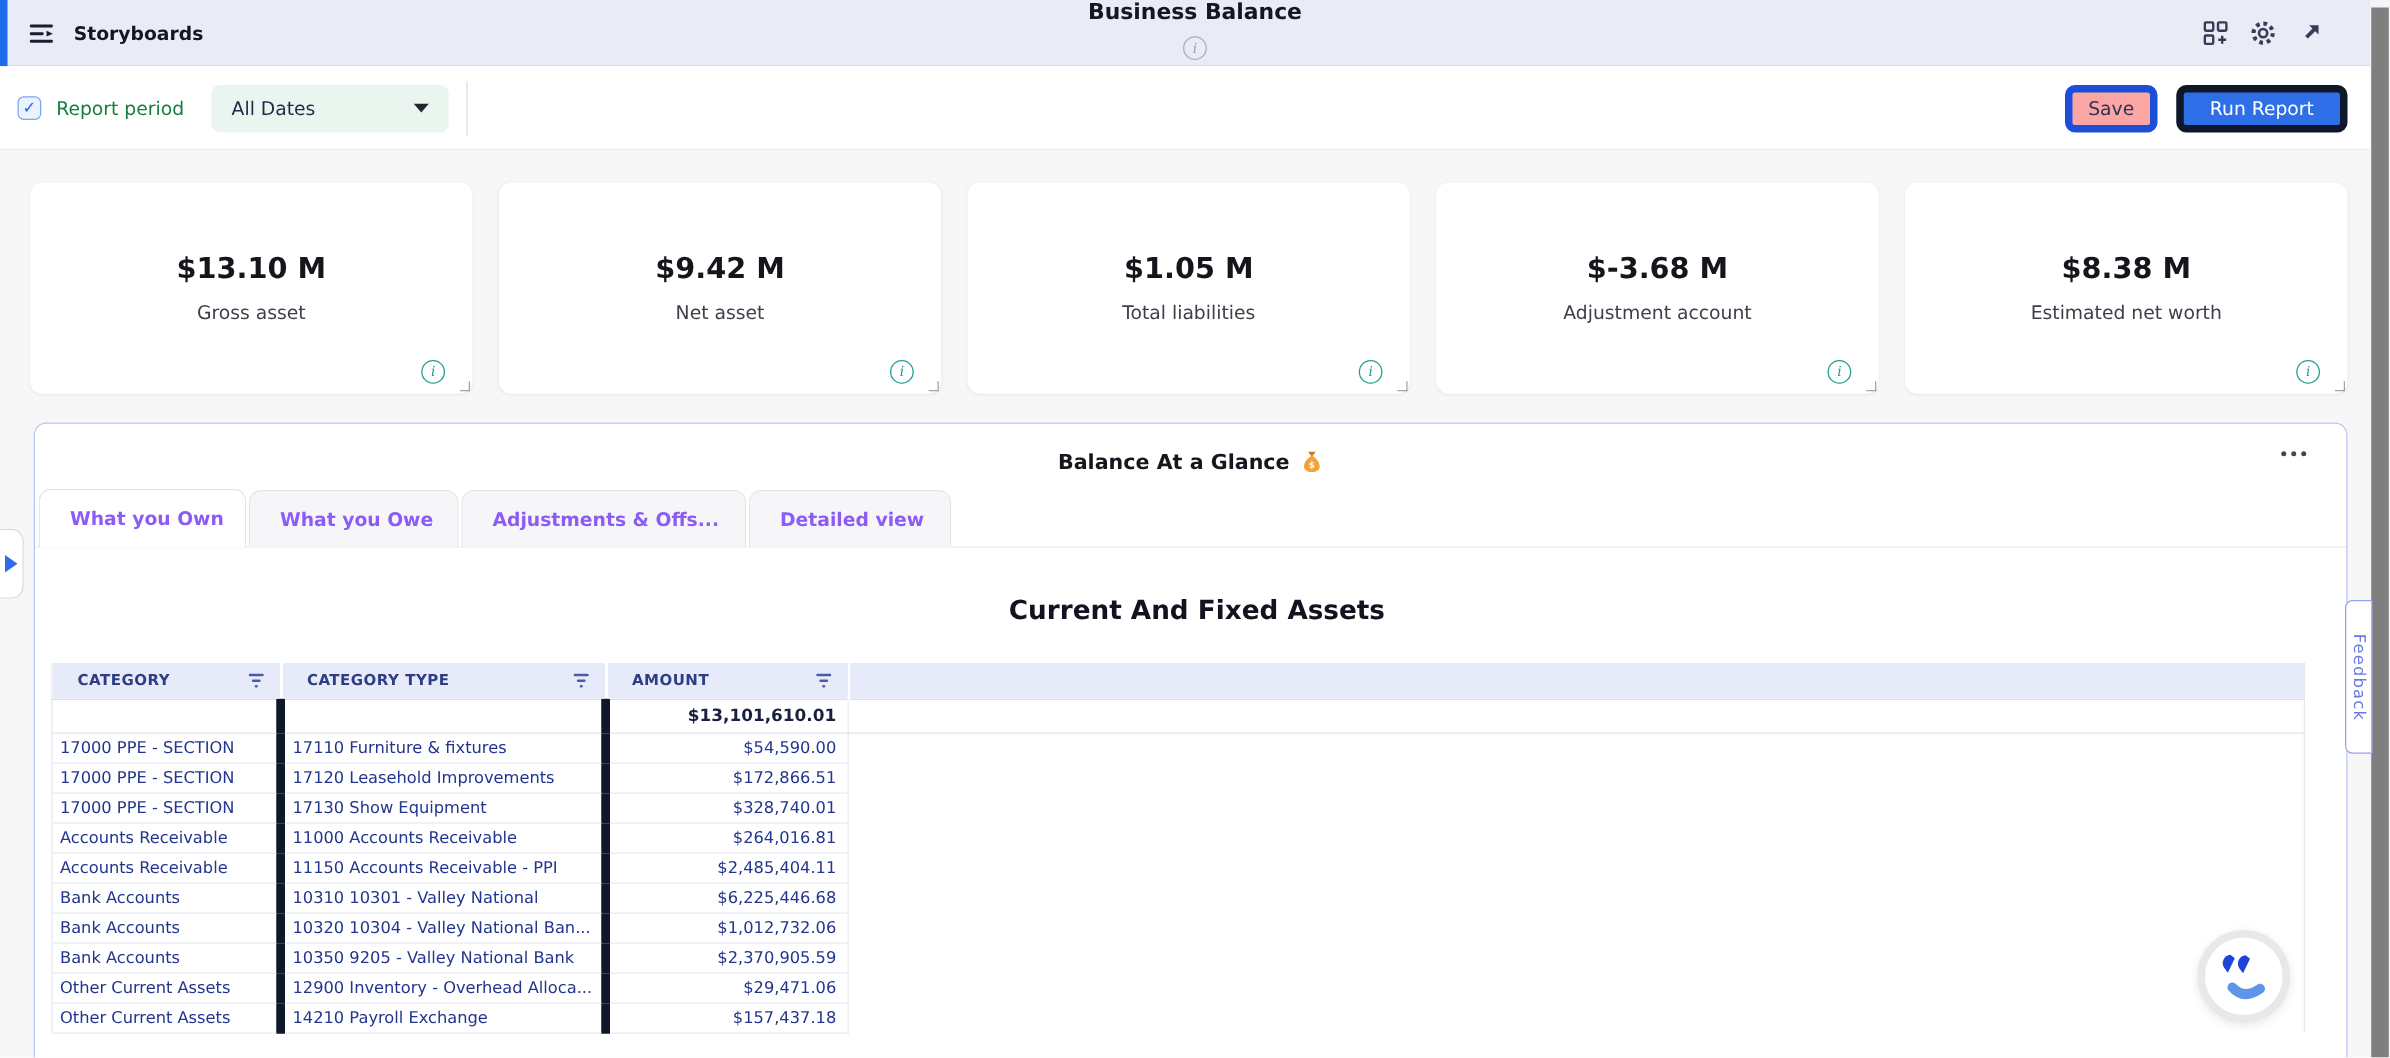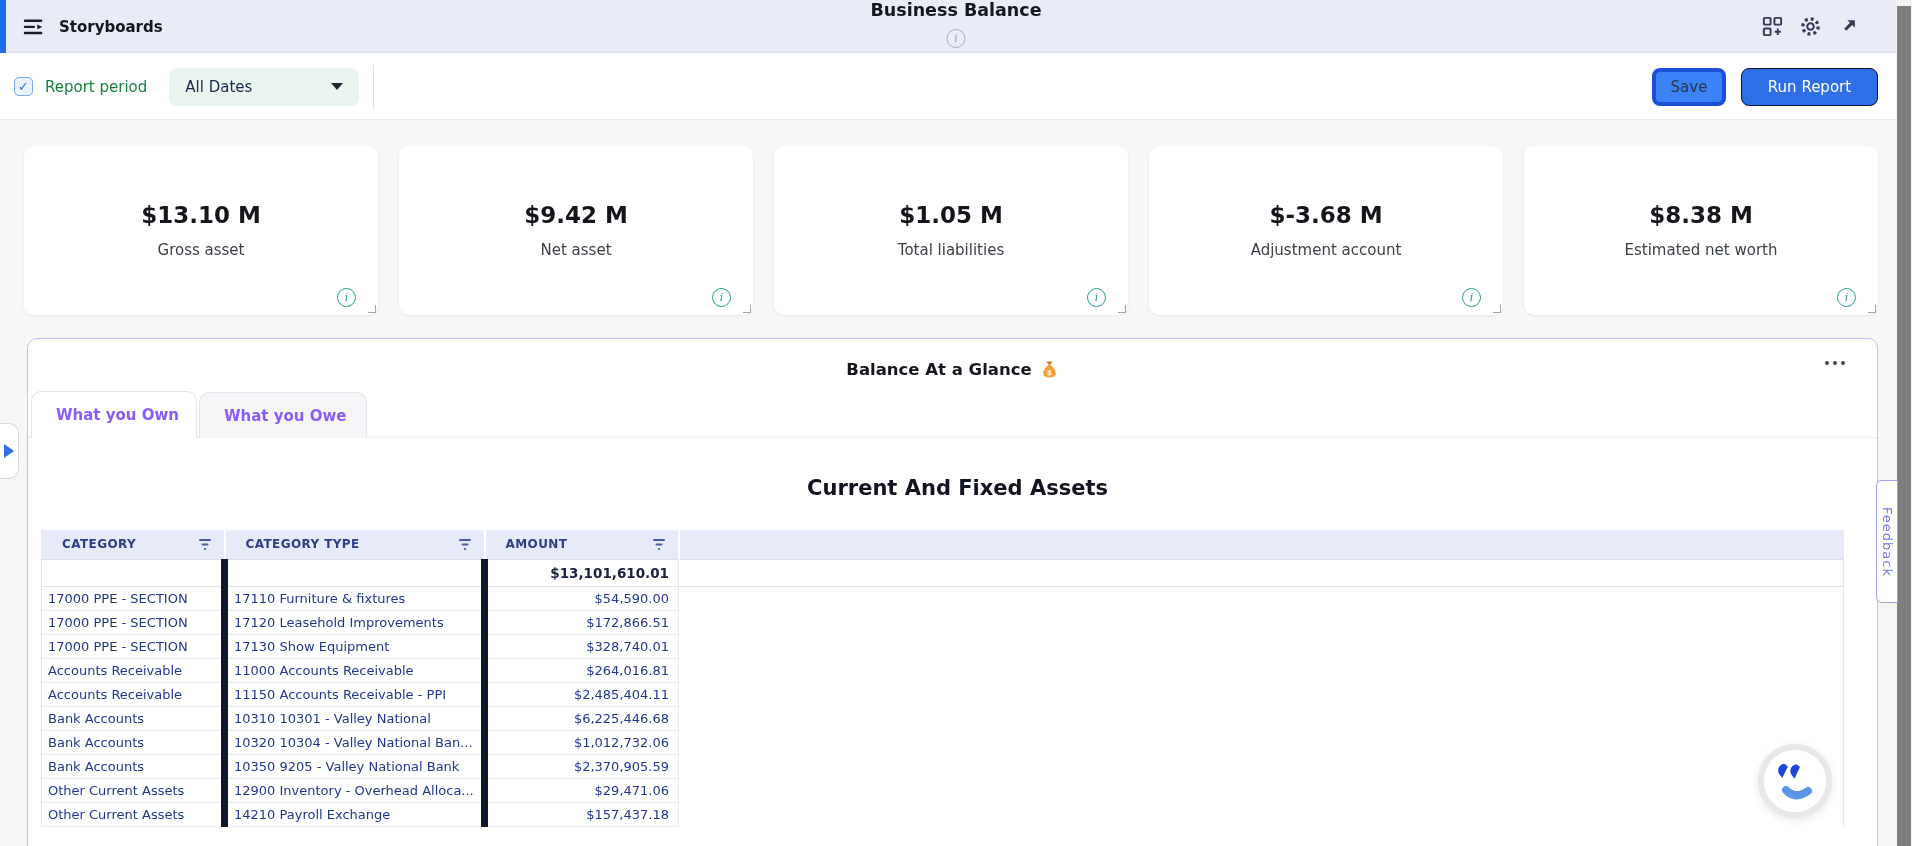--- a/index.html
+++ b/index.html
@@ -33,22 +33,22 @@
   .rp-label { margin-left:12px; font-size:15px; color:#15803d; }
   .dropdown { margin-left:22px; width:190px; height:38px; background:#e9f5ee; border-radius:7px;
               display:flex; align-items:center; padding:0 16px; cursor:pointer; }
   .dropdown-value { font-size:15px; color:#1c2a4a; flex:1; }
   .caret { width:0; height:0; border-left:6px solid transparent; border-right:6px solid transparent;
            border-top:7px solid #22262e; }
   .v-divider { margin-left:14px; width:1px; height:44px; background:#dcdee8; }
   .controls-right { position:absolute; right:34px; top:0; height:67px; display:flex; align-items:center; gap:15px; }
   .btn { height:38px; border-radius:8px; font-size:15px; display:flex; align-items:center;
          justify-content:center; cursor:pointer; font-family:inherit; }
-  .btn-save { width:74px; background:#3b82f6; border:4px solid #1d4ed8; color:#2b3550; }
-  .btn-run { width:137px; background:#2e6fe8; border:1px solid #0f172a; color:#ffffff; }
+  .btn-save { width:74px; background:#fca5a5; border:6px solid #1d4ed8; color:#2b3550; }
+  .btn-run { width:137px; background:#2e6fe8; border:6px solid #0f172a; color:#ffffff; }
 
   
   .cards-row { position:absolute; left:24px; top:146px; width:1854px; height:169px; display:flex; gap:21px; }
   .kpi-card { flex:1; background:#fff; border-radius:10px; position:relative;
               box-shadow:0 1px 3px rgba(40,45,80,.07); display:flex; flex-direction:column;
               align-items:center; justify-content:center; gap:13px; }
   .kpi-value { font-size:23px; font-weight:bold; color:#15161c; }
   .kpi-label { font-size:15px; color:#3c4049; }
   .kpi-info { position:absolute; right:22px; bottom:8px; background:#fff; cursor:pointer; }
   .corner-mark { position:absolute; right:2px; bottom:2px; width:8px; height:8px;
@@ -212,20 +212,22 @@
     <span class="dots-menu">
         <b></b>
         <b></b>
         <b></b>
       </span>
   </div>
 
   <div class="tabs-row">
     <div class="tab tab-w1 active">What you Own</div>
     <div class="tab tab-w2">What you Owe</div>
+    <div class="tab tab-w3">Adjustments &amp; Offs...</div>
+    <div class="tab tab-w4">Detailed view</div>
   </div>
 
   <div class="section-heading">Current And Fixed Assets</div>
 
   <div class="tbl-wrap">
     <table class="tbl">
       <colgroup>
         <col style="width:183px">
           <col style="width:260px">
           <col style="width:194px">

